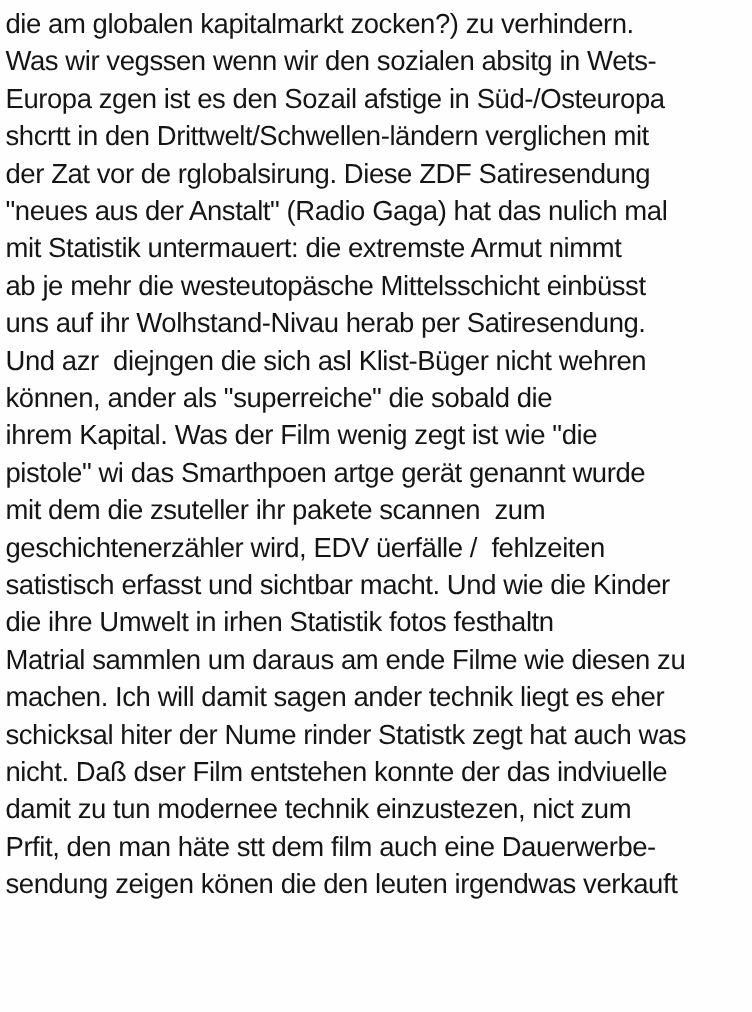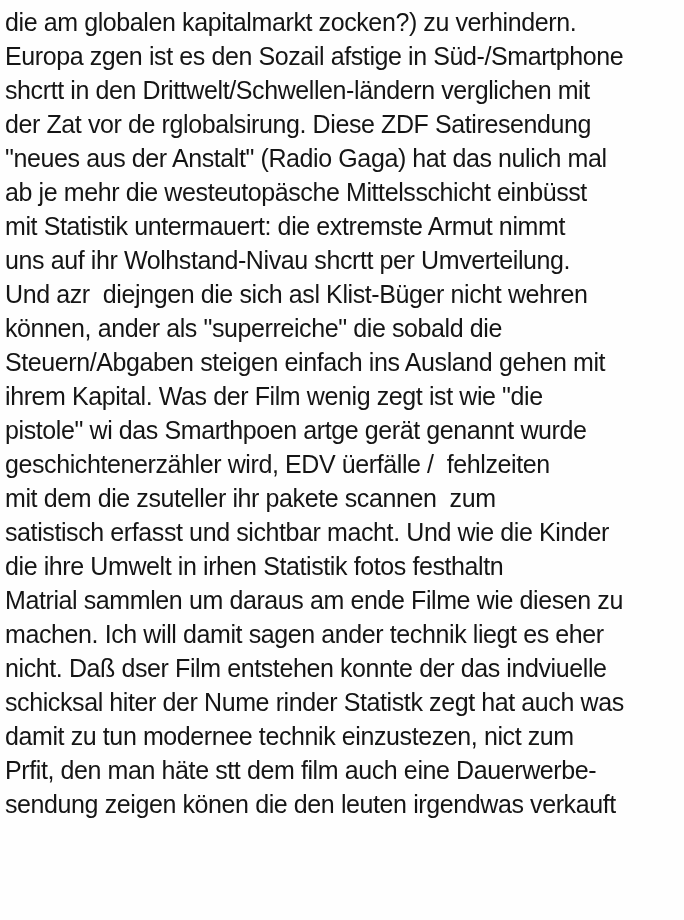--- a/index.html
+++ b/index.html
@@ -30,37 +30,37 @@
     white-space: pre;       
     color: #151515;
   }
 </style>
 </head>
 <body>
 
 <div class="page">
   <div class="text-content">
       <div class="text-line">die am globalen kapitalmarkt zocken?) zu verhindern.</div>
-      <div class="text-line">Europa zgen ist es den Sozail afstige in Süd-/Smartphone</div>
+      <div class="text-line">Was wir vegssen wenn wir den sozialen absitg in Wets-</div>
+      <div class="text-line">Europa zgen ist es den Sozail afstige in Süd-/Osteuropa</div>
       <div class="text-line">shcrtt in den Drittwelt/Schwellen-ländern verglichen mit</div>
       <div class="text-line">der Zat vor de rglobalsirung. Diese ZDF Satiresendung</div>
       <div class="text-line">"neues aus der Anstalt" (Radio Gaga) hat das nulich mal</div>
+      <div class="text-line">mit Statistik untermauert: die extremste Armut nimmt</div>
       <div class="text-line">ab je mehr die westeutopäsche Mittelsschicht einbüsst</div>
-      <div class="text-line">mit Statistik untermauert: die extremste Armut nimmt</div>
-      <div class="text-line">uns auf ihr Wolhstand-Nivau shcrtt per Umverteilung.</div>
+      <div class="text-line">uns auf ihr Wolhstand-Nivau herab per Satiresendung.</div>
       <div class="text-line">Und azr  diejngen die sich asl Klist-Büger nicht wehren</div>
       <div class="text-line">können, ander als "superreiche" die sobald die</div>
-      <div class="text-line">Steuern/Abgaben steigen einfach ins Ausland gehen mit</div>
       <div class="text-line">ihrem Kapital. Was der Film wenig zegt ist wie "die</div>
       <div class="text-line">pistole" wi das Smarthpoen artge gerät genannt wurde</div>
+      <div class="text-line">mit dem die zsuteller ihr pakete scannen  zum</div>
       <div class="text-line">geschichtenerzähler wird, EDV üerfälle /  fehlzeiten</div>
-      <div class="text-line">mit dem die zsuteller ihr pakete scannen  zum</div>
       <div class="text-line">satistisch erfasst und sichtbar macht. Und wie die Kinder</div>
       <div class="text-line">die ihre Umwelt in irhen Statistik fotos festhaltn</div>
       <div class="text-line">Matrial sammlen um daraus am ende Filme wie diesen zu</div>
       <div class="text-line">machen. Ich will damit sagen ander technik liegt es eher</div>
+      <div class="text-line">schicksal hiter der Nume rinder Statistk zegt hat auch was</div>
       <div class="text-line">nicht. Daß dser Film entstehen konnte der das indviuelle</div>
-      <div class="text-line">schicksal hiter der Nume rinder Statistk zegt hat auch was</div>
       <div class="text-line">damit zu tun modernee technik einzustezen, nict zum</div>
       <div class="text-line">Prfit, den man häte stt dem film auch eine Dauerwerbe-</div>
       <div class="text-line">sendung zeigen könen die den leuten irgendwas verkauft</div>
     </div>
 </div>
 
 </body></html>

